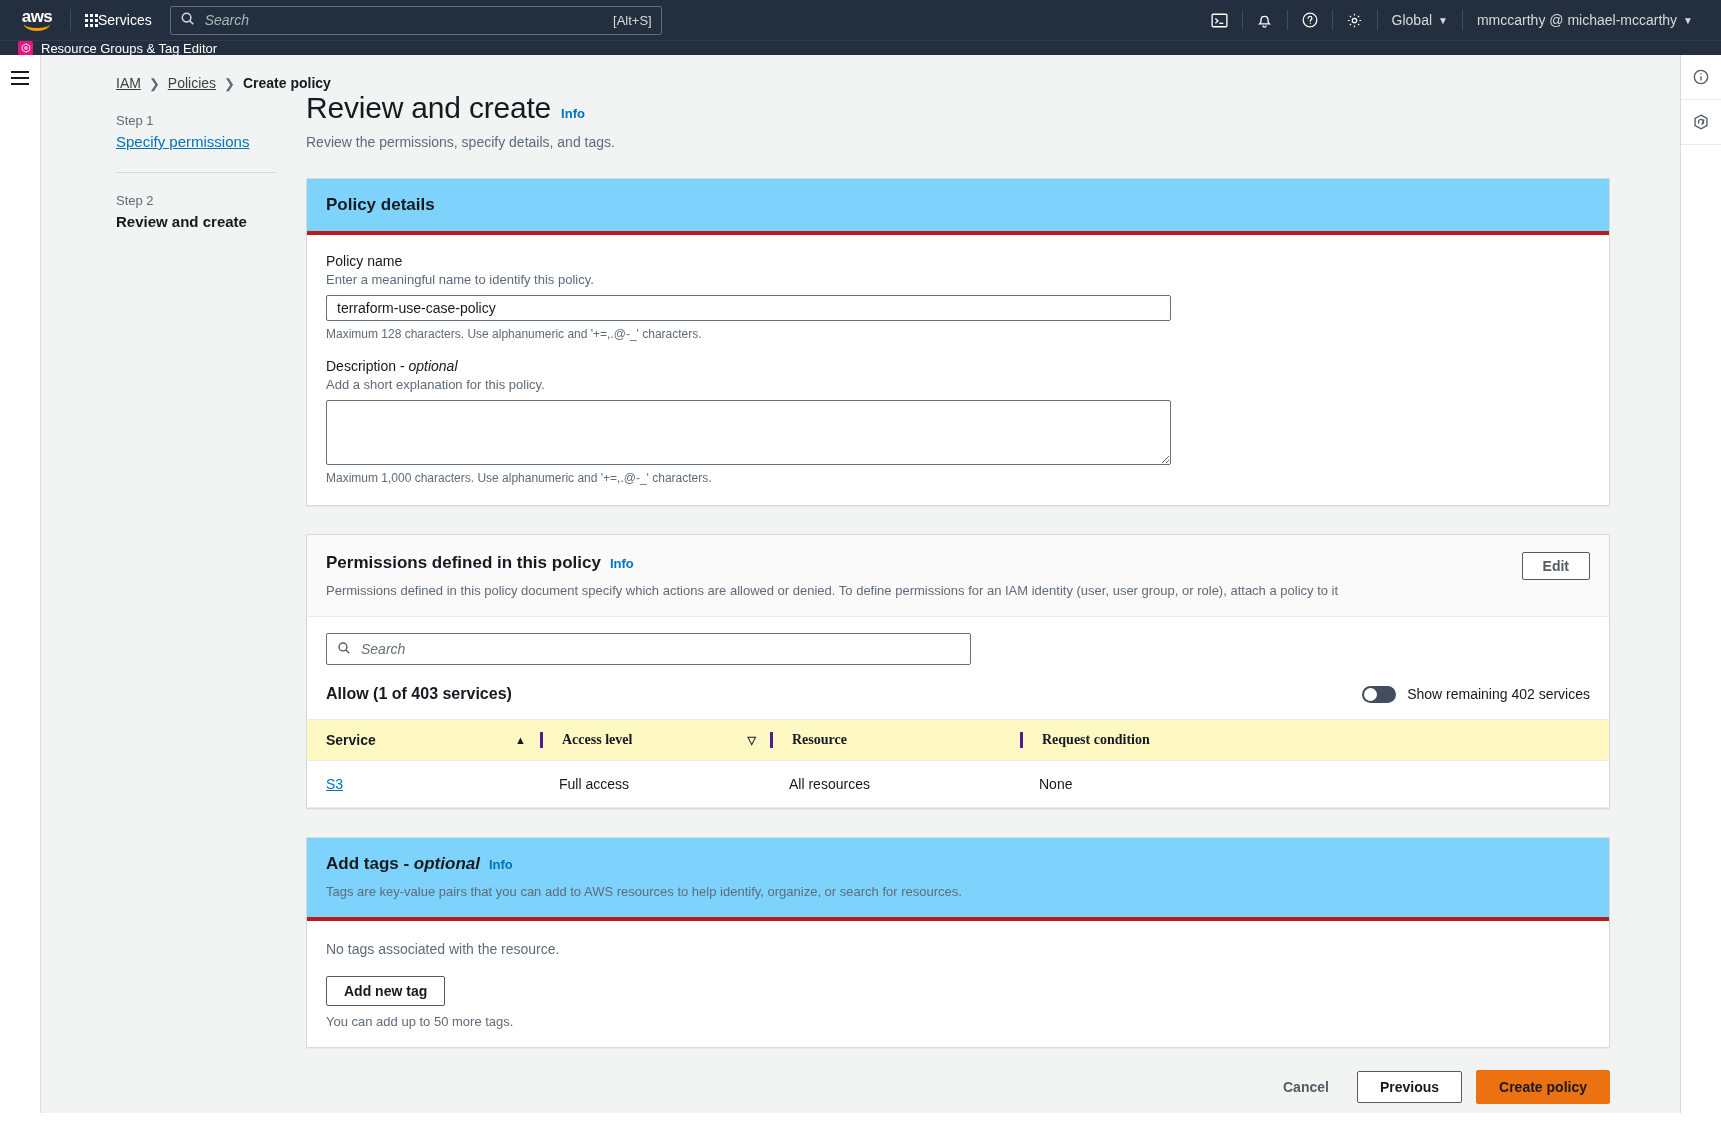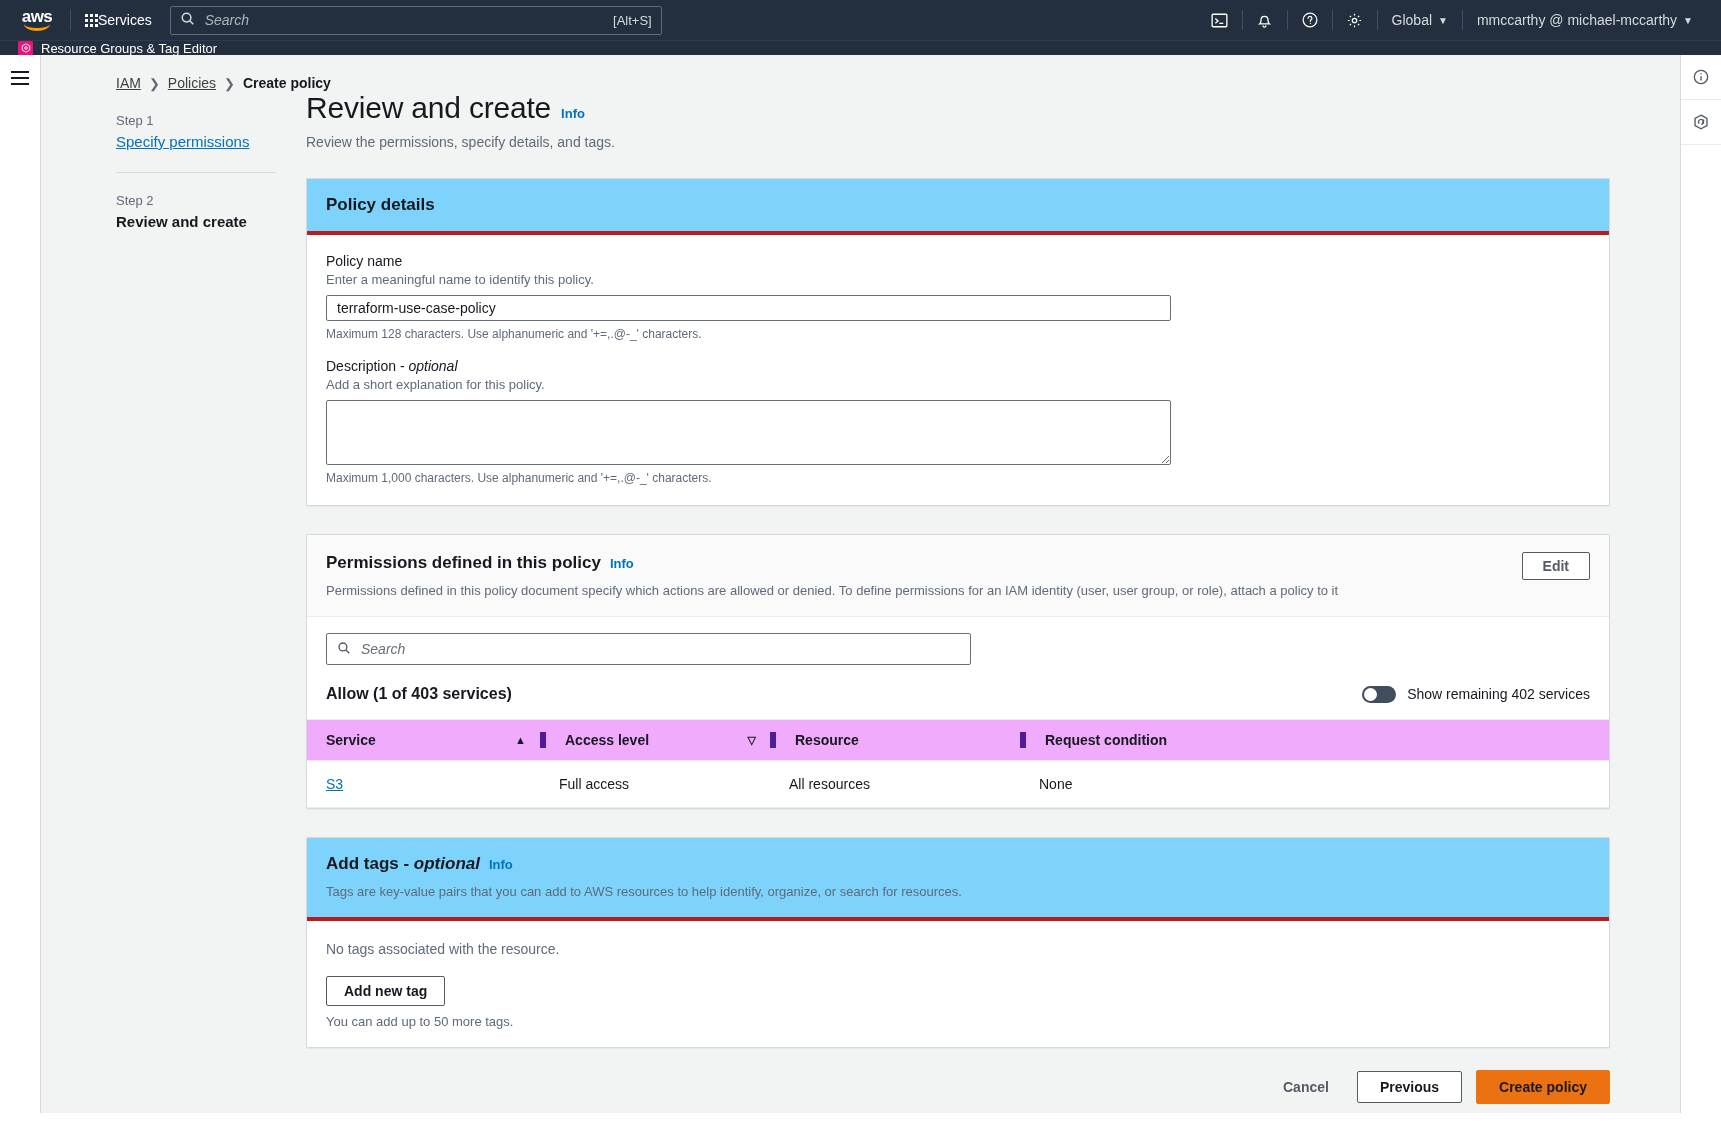--- a/index.html
+++ b/index.html
@@ -172,26 +172,26 @@
   .toggle .knob {
     position: absolute; top: 2px; left: 2px; width: 13px; height: 13px;
     border-radius: 50%; background: #fff;
   }
   .toggle-label { font-size: 14px; color: #16191f; }
 
   table { width: 100%; border-collapse: collapse; }
   thead th {
     text-align: right; font-size: 14px; font-weight: 700; color: #16191f;
     padding: 12px 0 12px 0; border-top: 1px solid #e9ebed; border-bottom: 1px solid #e9ebed;
-    background: #f0abfc;
+    background: #fef9c3;
     margin-left: 12px;
   }
   thead th .th-in { display: flex; align-items: center; padding-left: 19px; }
   thead th .sort { margin-left: auto; padding-right: 14px; font-size: 11px; color: #16191f; }
-  thead th.divided .th-in { border-left: 6px solid #4c1d95; }
+  thead th.divided .th-in { border-left: 3px solid #4c1d95; font-family: Liberation Serif, serif; }
   tbody td {
     font-size: 14px; color: #16191f; padding: 15px 0 15px 19px;
     border-bottom: 1px solid #e9ebed;
   }
   tbody td a { color: #0073bb; text-decoration: underline; cursor: pointer; }
 
   .tags-empty { padding: 20px 19px 0 19px; font-size: 14px; color: #5f6b7a; }
   .add-tag-btn {
     margin: 19px 10px 0 19px; border: 1px solid #545b64; background: #fff;
     border-radius: 2px; padding: 6px 17px; font-size: 14px; font-weight: 700;

